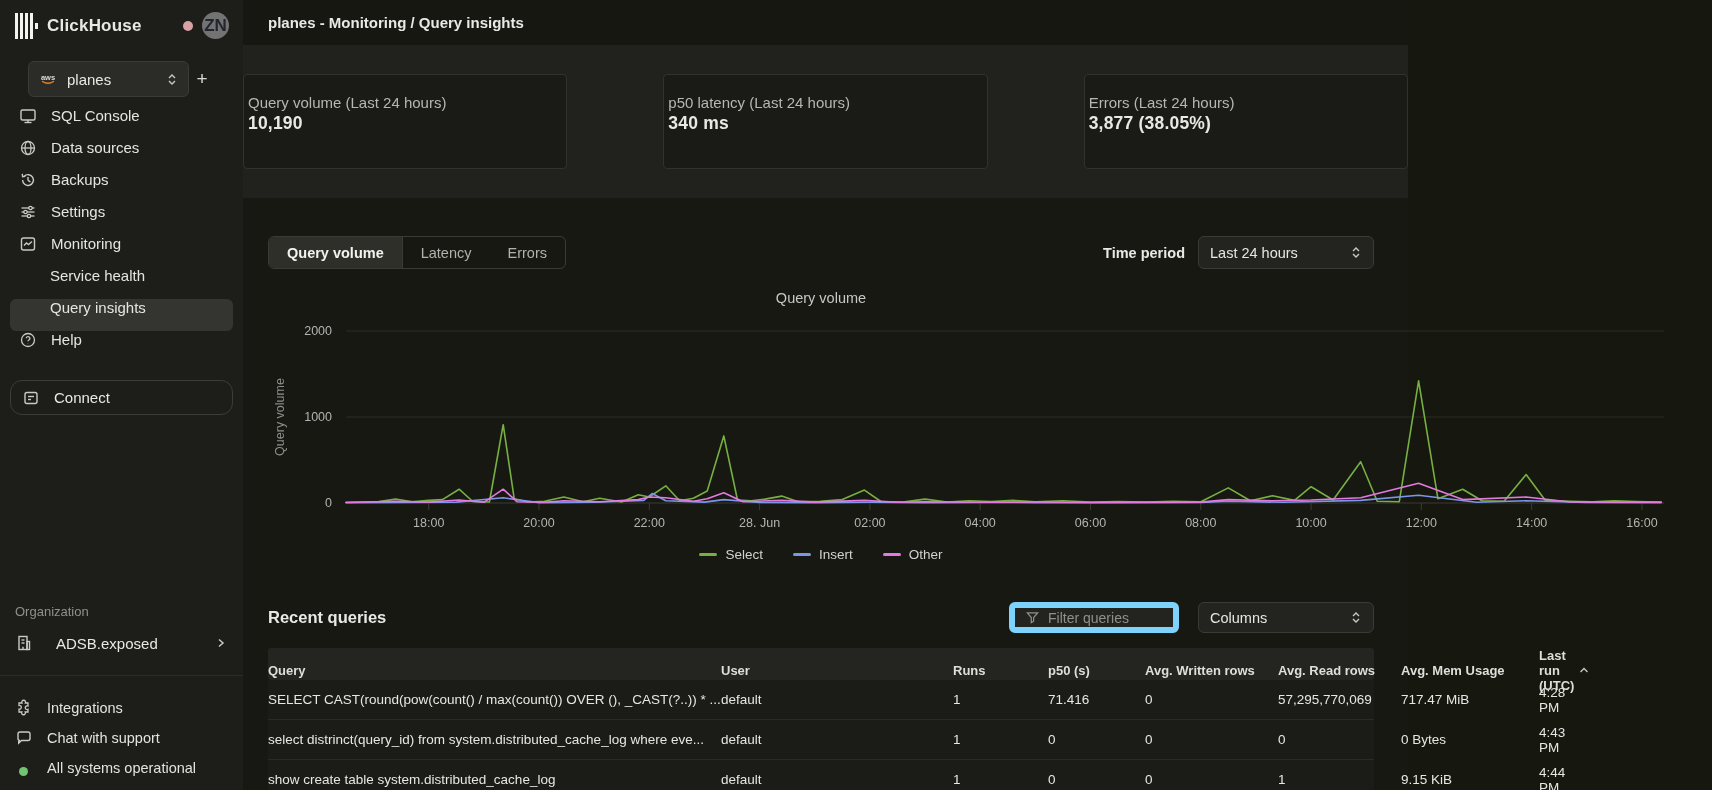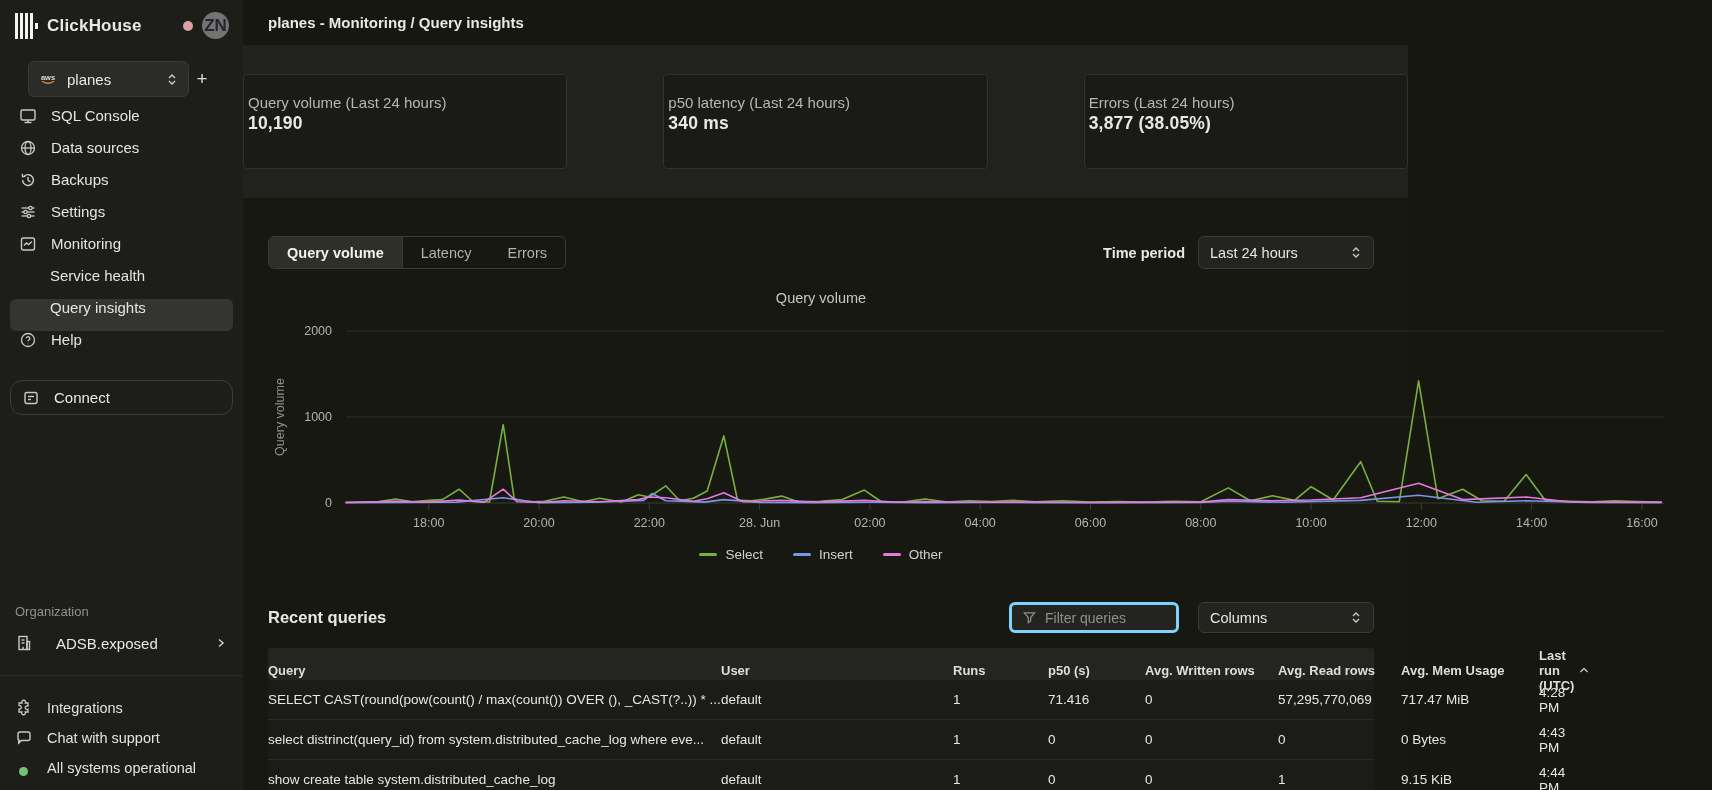--- a/index.html
+++ b/index.html
@@ -57,21 +57,21 @@
   .ytick { font-size:12.5px; fill:#b3b3b0; font-family:"Liberation Sans",sans-serif; }
   .xtick { font-size:12.5px; fill:#b3b3b0; font-family:"Liberation Sans",sans-serif; }
   .ylabel { font-size:12.5px; fill:#8f8f8c; font-family:"Liberation Sans",sans-serif; }
   .legend { display:flex; justify-content:center; gap:30px; margin-top:8px; }
   .legend-item { display:flex; align-items:center; gap:8px; font-size:13.5px; color:#d2d2cf; }
   .legend-swatch { width:18px; height:3px; border-radius:2px; }
 
   .rq-header { margin-top:40px; display:flex; align-items:center; justify-content:space-between; }
   .rq-title { font-size:16.5px; font-weight:700; }
   .rq-controls { display:flex; align-items:center; gap:19px; }
-  .filter-box { width:170px; height:31px; background:#232420; border:3px solid #7dd3fc; border-radius:6px; display:flex; align-items:center; gap:8px; padding:0 10px; color:#8f8f8b; }
+  .filter-box { width:170px; height:31px; background:#232420; border:6px solid #7dd3fc; border-radius:6px; display:flex; align-items:center; gap:8px; padding:0 10px; color:#8f8f8b; }
   .filter-box input { background:transparent; border:none; outline:none; color:#c9c9c5; font-size:14px; width:115px; font-family:"Liberation Sans",sans-serif; }
   .filter-box input::placeholder { color:#8f8f8b; }
   .columns-select { width:176px; height:31px;justify-content:space-between; }
 
   .rq-table { margin-top:15px; }
   .thead, .trow { display:grid; grid-template-columns:453px 232px 95px 97px 133px 123px 138px 1fr; align-items:center; }
   .thead { height:32px; background:#242520; border-radius:3px; font-size:13px; font-weight:700; color:#dededa; }
   .th { display:flex; align-items:center; gap:5px; }
   .trow { height:40px; background:#1b1c17; border-bottom:1px solid #2a2b25; font-size:13.5px; color:#e6e6e3; }
   .cell-query { white-space:nowrap; overflow:hidden; padding-right:22px; }

